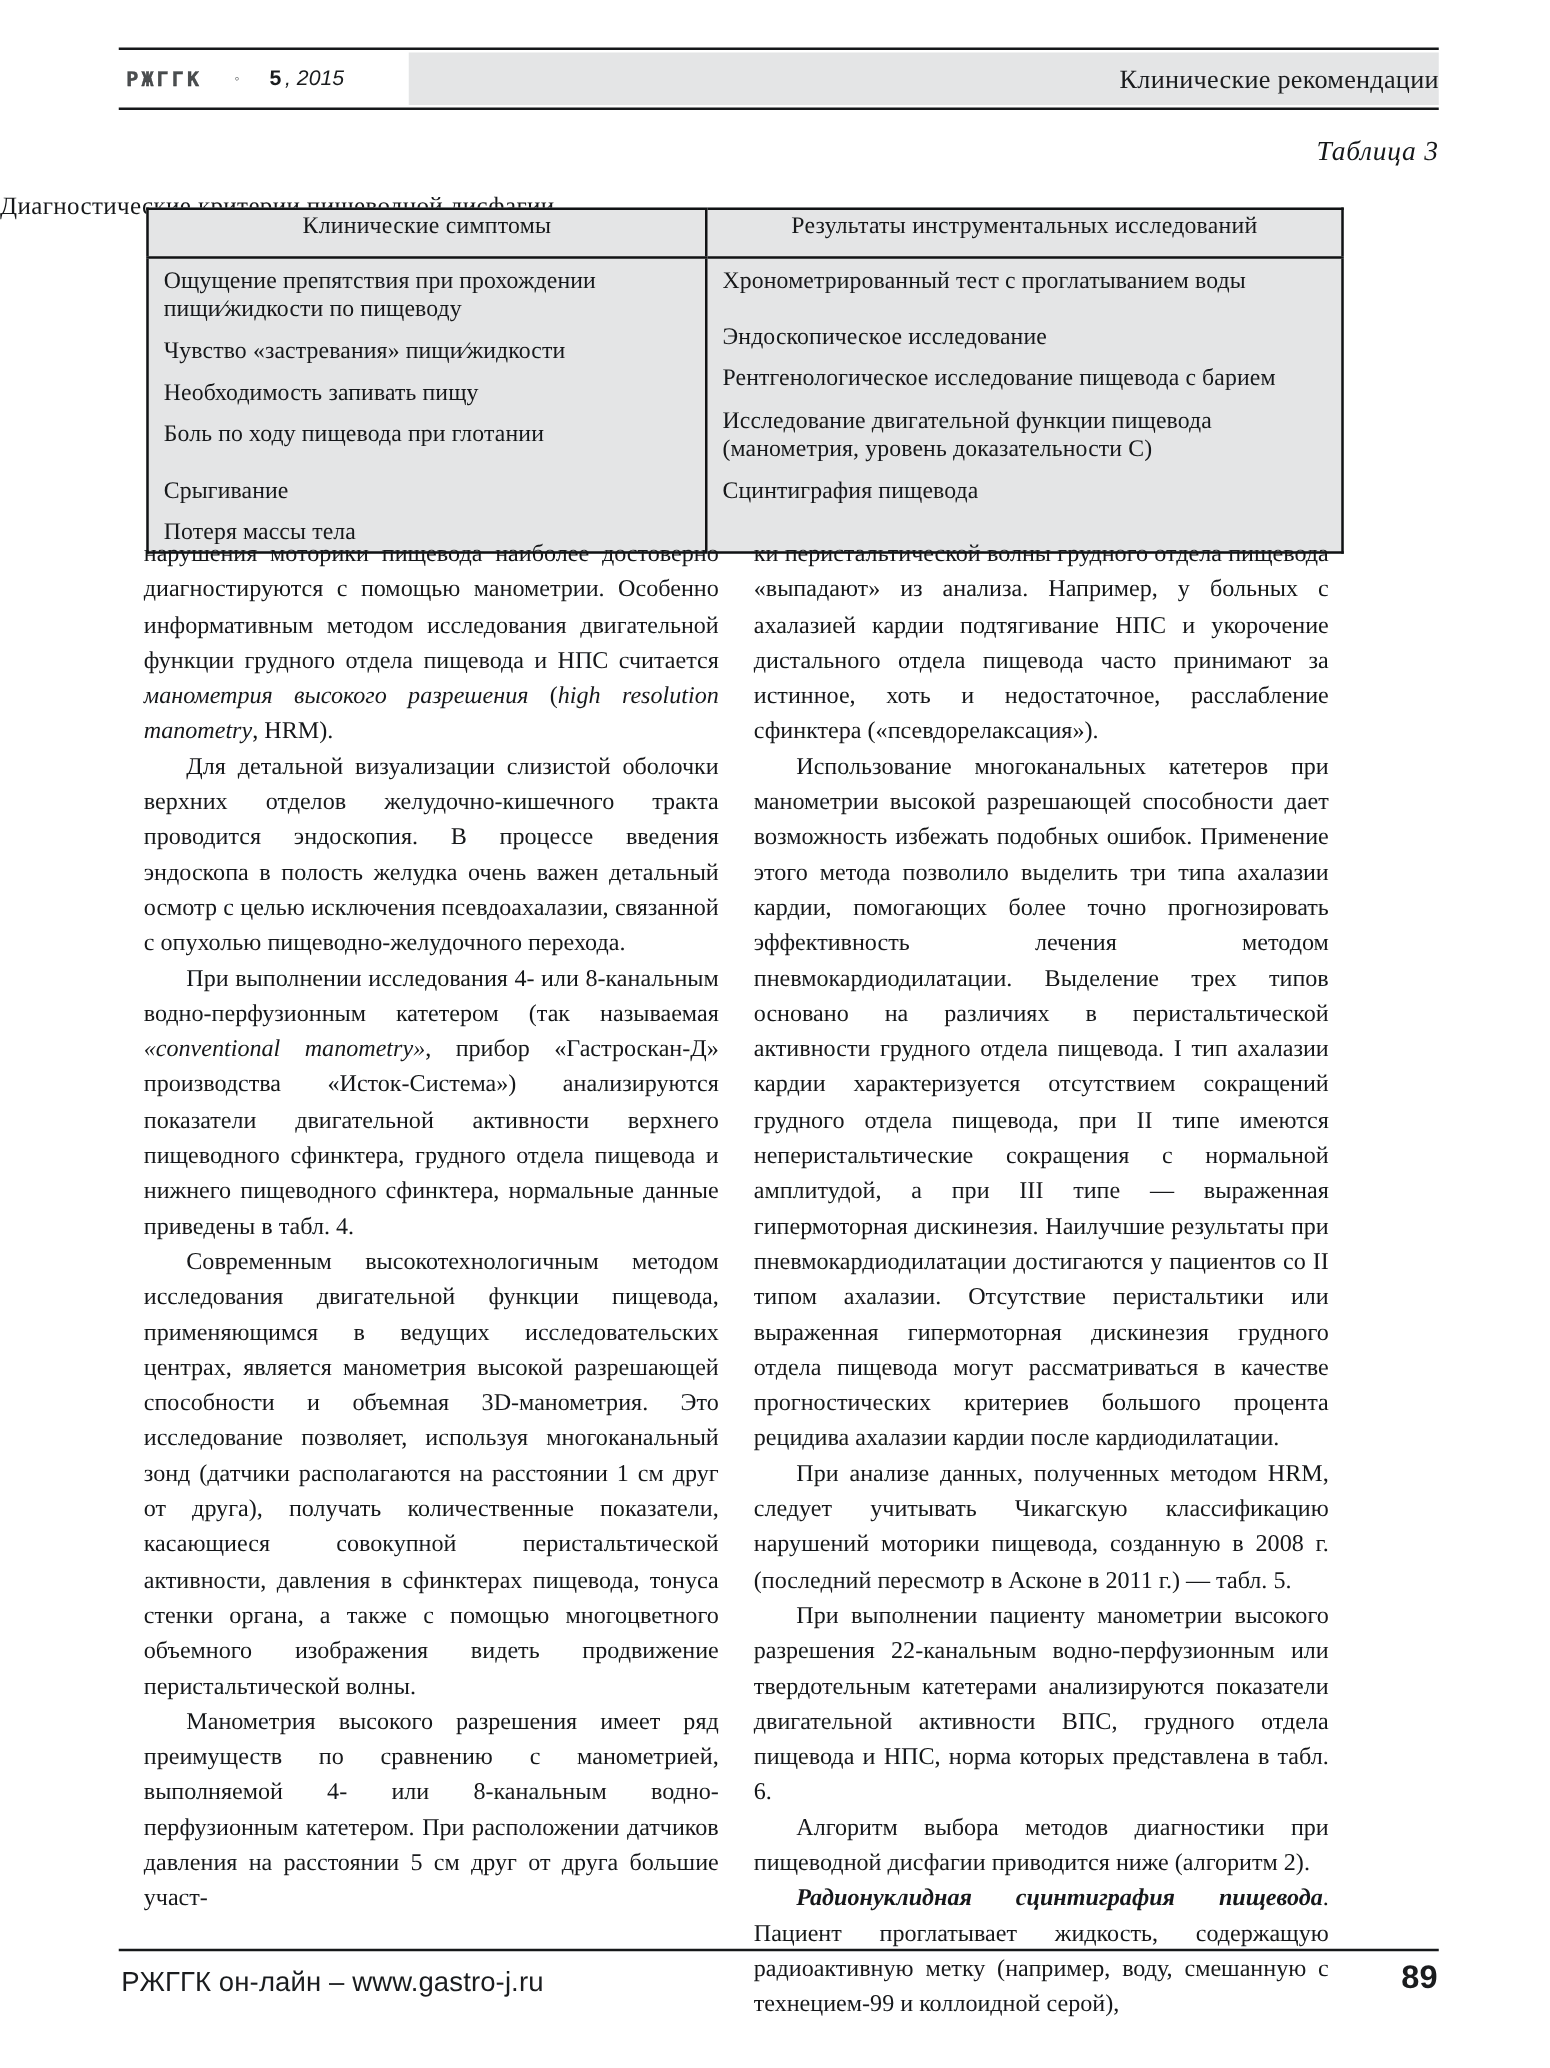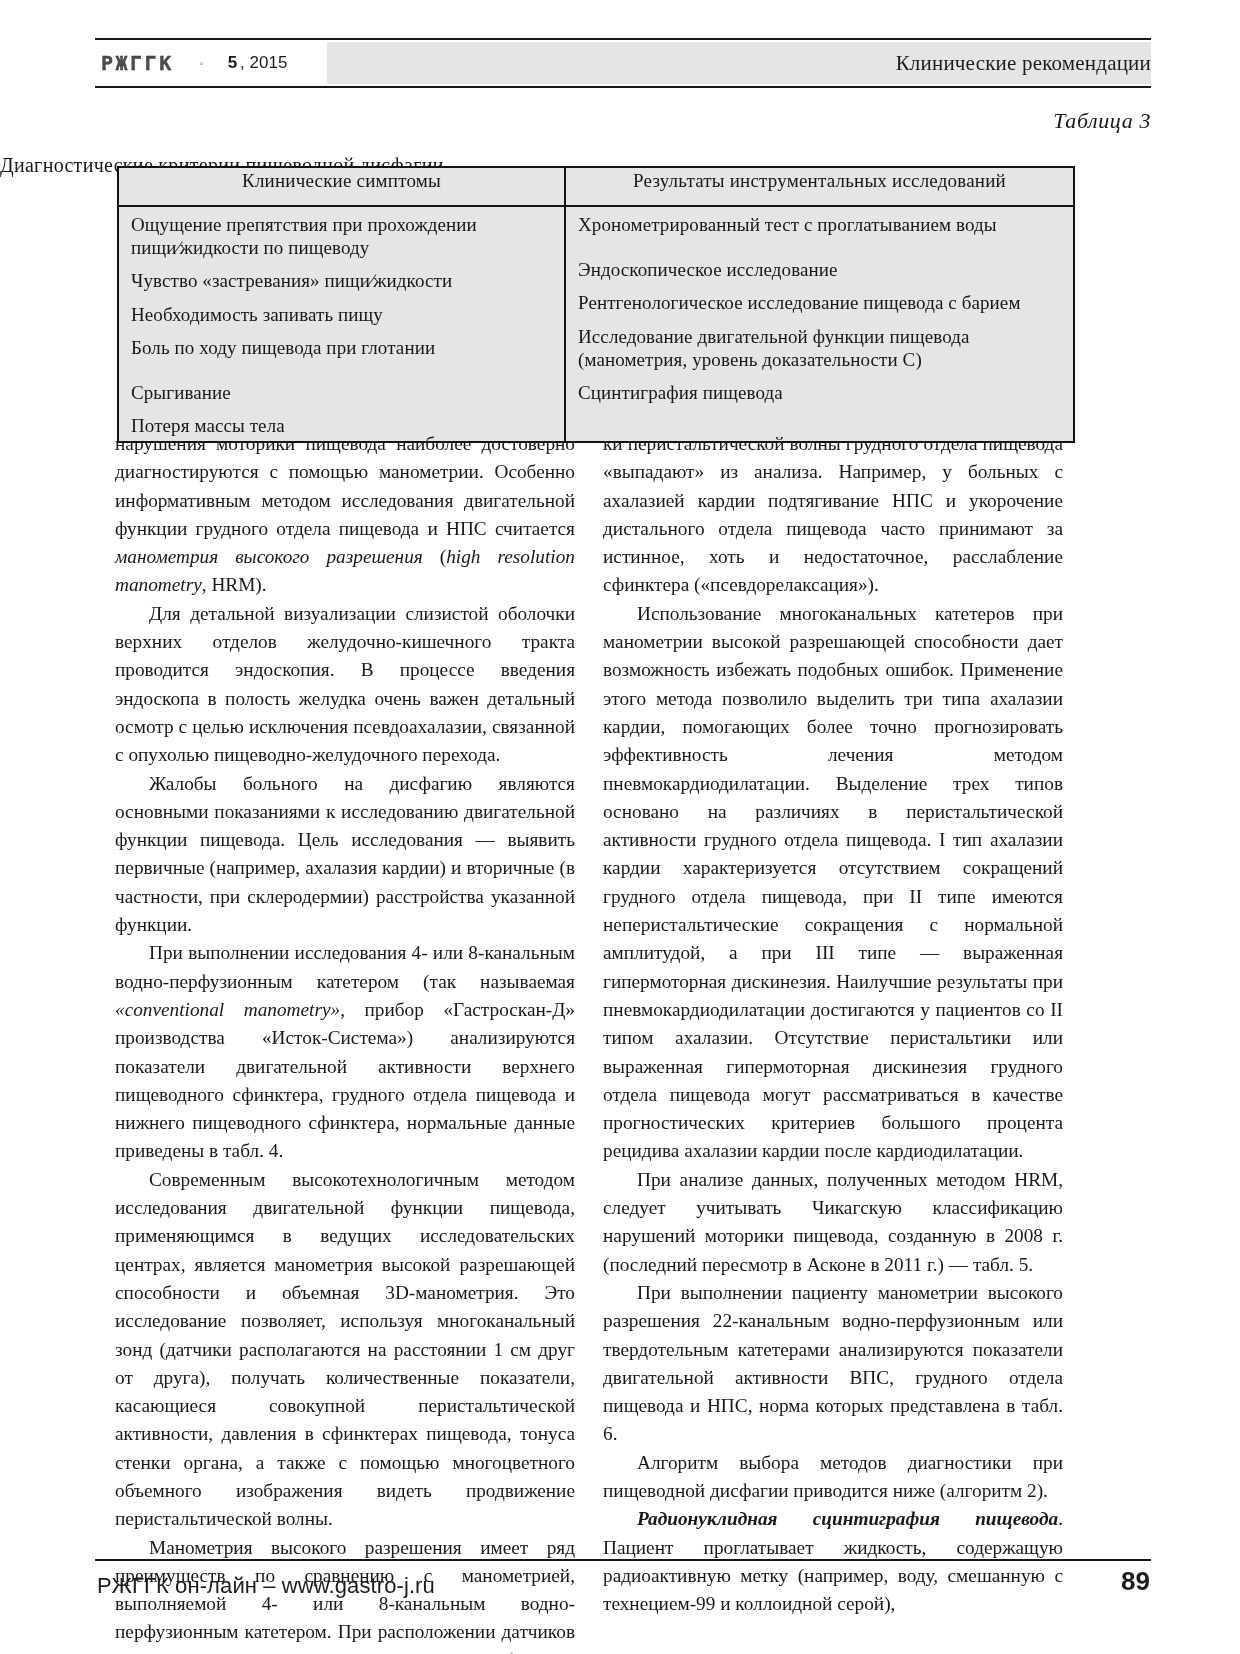--- a/index.html
+++ b/index.html
@@ -57,21 +57,21 @@
     position: absolute;
     left: 0; top: 4px;
     width: 1056px;
     height: 42px;
     display: flex;
     align-items: center;
   }
   .journal-logo {
     font-family: "DejaVu Sans Mono", monospace;
     font-weight: 700;
-    font-size: 20px;
+    font-size: 16px;
     letter-spacing: 2.5px;
     color: #4b4e50;
     -webkit-text-stroke: 0.3px #2a2c2e;
     margin-left: 6px;
     white-space: nowrap;
   }
   .header-dot {
     font-size: 11px;
     color: #55585a;
     margin-left: 26px;
@@ -81,20 +81,21 @@
     font-weight: 700;
     font-size: 17px;
     color: #1a1c1e;
     margin-left: 24px;
   }
   .issue-year {
     font-family: "Liberation Sans", sans-serif;
     font-size: 17px;
     color: #1a1c1e;
     margin-left: 3px;
+    font-style: italic;
   }
   .header-section {
     margin-left: auto;
     margin-right: 0;
     font-family: "Liberation Serif", serif;
     font-size: 21px;
     color: #1a1c1e;
     letter-spacing: 0.2px;
   }
 
@@ -266,21 +267,20 @@
           <div class="cellpad">Сцинтиграфия пищевода</div>
         </td>
       </tr>
     </tbody>
   </table>
 
   <div class="col col-left">
     <p class="noindent"><span>нарушения моторики пищевода наиболее достоверно диагностируются с помощью манометрии. Особенно информативным методом исследования двигательной функции грудного отдела пищевода и НПС считается </span><i>манометрия высокого разрешения</i><span> (</span><i>high resolution manometry</i><span>, HRM).</span></p>
 
     <p>Для детальной визуализации слизистой оболочки верхних отделов желудочно-кишечного тракта проводится эндоскопия. В процессе введения эндоскопа в полость желудка очень важен детальный осмотр с целью исключения псевдоахалазии, связанной с опухолью пищеводно-желудочного перехода.</p>
-    <p>Жалобы больного на дисфагию являются основными показаниями к исследованию двигательной функции пищевода. Цель исследования — выявить первичные (например, ахалазия кардии) и вторичные (в частности, при склеродермии) расстройства указанной функции.</p>
 
     <p><span>При выполнении исследования 4- или 8-канальным водно-перфузионным катетером (так называемая </span><i>«conventional manometry»</i><span>, прибор «Гастроскан-Д» производства «Исток-Система») анализируются показатели двигательной активности верхнего пищеводного сфинктера, грудного отдела пищевода и нижнего пищеводного сфинктера, нормальные данные приведены в табл. 4.</span></p>
 
     <p>Современным высокотехнологичным методом исследования двигательной функции пищевода, применяющимся в ведущих исследовательских центрах, является манометрия высокой разрешающей способности и объемная 3D-манометрия. Это исследование позволяет, используя многоканальный зонд (датчики располагаются на расстоянии 1 см друг от друга), получать количественные показатели, касающиеся совокупной перистальтической активности, давления в сфинктерах пищевода, тонуса стенки органа, а также с помощью многоцветного объемного изображения видеть продвижение перистальтической волны.</p>
     <p>Манометрия высокого разрешения имеет ряд преимуществ по сравнению с манометрией, выполняемой 4- или 8-канальным водно-перфузионным катетером. При расположении датчиков давления на расстоянии 5 см друг от друга большие участ-</p>
   </div>
 
   <div class="col col-right">
     <p class="noindent">ки перистальтической волны грудного отдела пищевода «выпадают» из анализа. Например, у больных с ахалазией кардии подтягивание НПС и укорочение дистального отдела пищевода часто принимают за истинное, хоть и недостаточное, расслабление сфинктера («псевдорелаксация»).</p>
     <p>Использование многоканальных катетеров при манометрии высокой разрешающей способности дает возможность избежать подобных ошибок. Применение этого метода позволило выделить три типа ахалазии кардии, помогающих более точно прогнозировать эффективность лечения методом пневмокардиодилатации. Выделение трех типов основано на различиях в перистальтической активности грудного отдела пищевода. I тип ахалазии кардии характеризуется отсутствием сокращений грудного отдела пищевода, при II типе имеются неперистальтические сокращения с нормальной амплитудой, а при III типе — выраженная гипермоторная дискинезия. Наилучшие результаты при пневмокардиодилатации достигаются у пациентов со II типом ахалазии. Отсутствие перистальтики или выраженная гипермоторная дискинезия грудного отдела пищевода могут рассматриваться в качестве прогностических критериев большого процента рецидива ахалазии кардии после кардиодилатации.</p>

